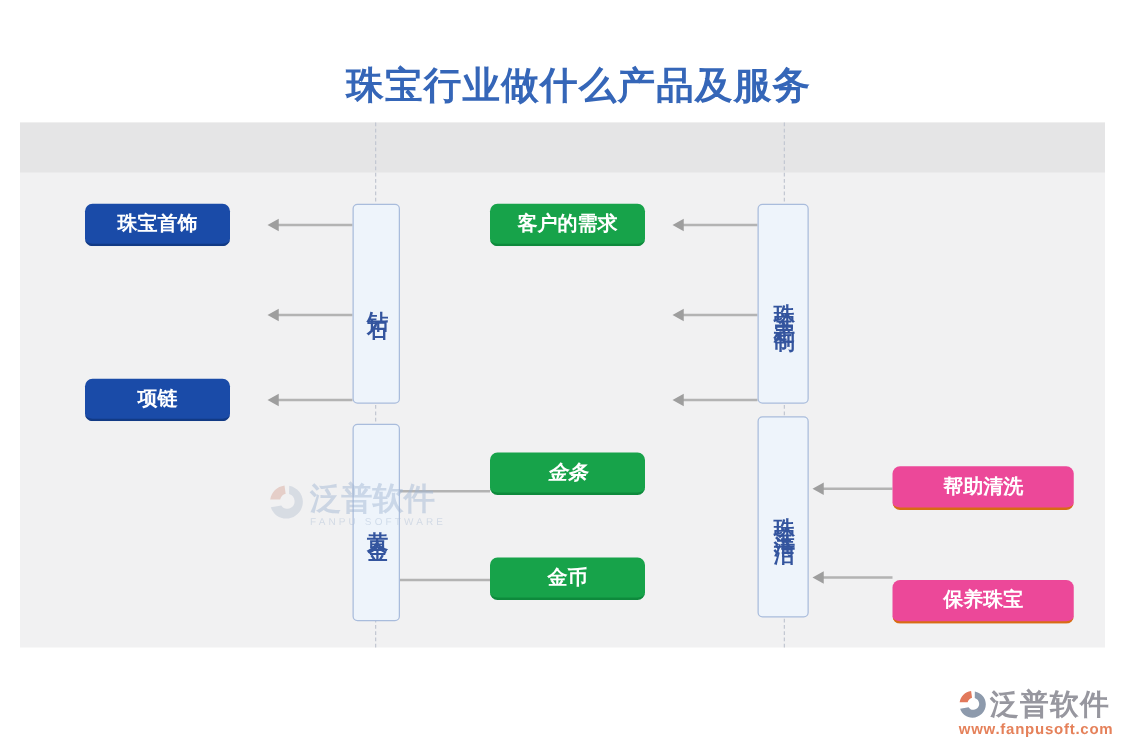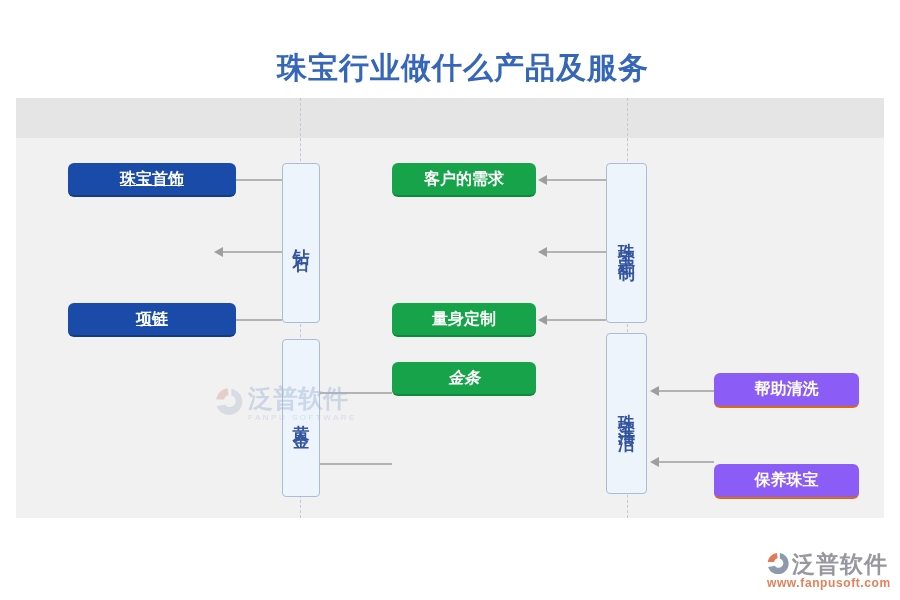--- a/index.html
+++ b/index.html
@@ -32,23 +32,23 @@
   .guide.g1{left:284px;}
   .guide.g2{left:611px;}
   
   .node{
     position:absolute;z-index:2;
     display:flex;align-items:center;justify-content:center;
     font-family:"DejaVu Serif", serif;
     font-weight:700;font-size:16px;color:#ffffff;
     border-radius:6px;box-sizing:border-box;
   }
-  .node.blue  {background:#1a4ba8;border-bottom:2px solid #123a85;width:168px;height:34px;left:52px;text-decoration:underline;}
-  .node.green {background:#17a34a;border-bottom:2px solid #0e8a3c;width:144px;height:34px;left:376px;}
-  .node.orange{background:#8b5cf6;border-bottom:2px solid #d86c15;width:145px;height:35px;left:698px;}
+  .node.blue  {background:#1a4ba8;border-bottom:2px solid #123a85;width:116px;height:34px;left:52px;}
+  .node.green {background:#17a34a;border-bottom:2px solid #0e8a3c;width:124px;height:34px;left:376px;}
+  .node.orange{background:#ec4899;border-bottom:2px solid #d86c15;width:145px;height:35px;left:698px;}
   .r1{top:65px;} .r2{top:137px;} .r3{top:205px;}
   .rbar{top:264px;font-style:italic;} .rcoin{top:348px;}
   .rwash{top:275px;} .rmaint{top:346px;margin-top:20px;}
   
   .col{
     position:absolute;z-index:2;box-sizing:border-box;
     background:#eef4fb;border:1px solid #a9bcdc;border-radius:4px;
     display:flex;align-items:center;justify-content:center;
     font-family:"DejaVu Serif", serif;
     font-weight:700;font-size:17px;color:#33549e;
@@ -126,22 +126,22 @@
   <div class="conn ah c6"></div>
   <div class="conn c7"></div>
   <div class="conn c8"></div>
   <div class="conn ah c9"></div>
   <div class="conn ah c10"></div>
 
   <div class="node blue r1">珠宝首饰</div>
   <div class="node blue r3">项链</div>
 
   <div class="node green r1">客户的需求</div>
-  <div class="node green r3">量身定制</div>
   <div class="node green rbar">金条</div>
+  <div class="node green rcoin">金币</div>
 
   <div class="node orange rwash">帮助清洗</div>
   <div class="node orange rmaint">保养珠宝</div>
 
   <div class="col diamond">
       <span>钻石</span>
     </div>
   <div class="col gold">
       <span>黄金</span>
     </div>

